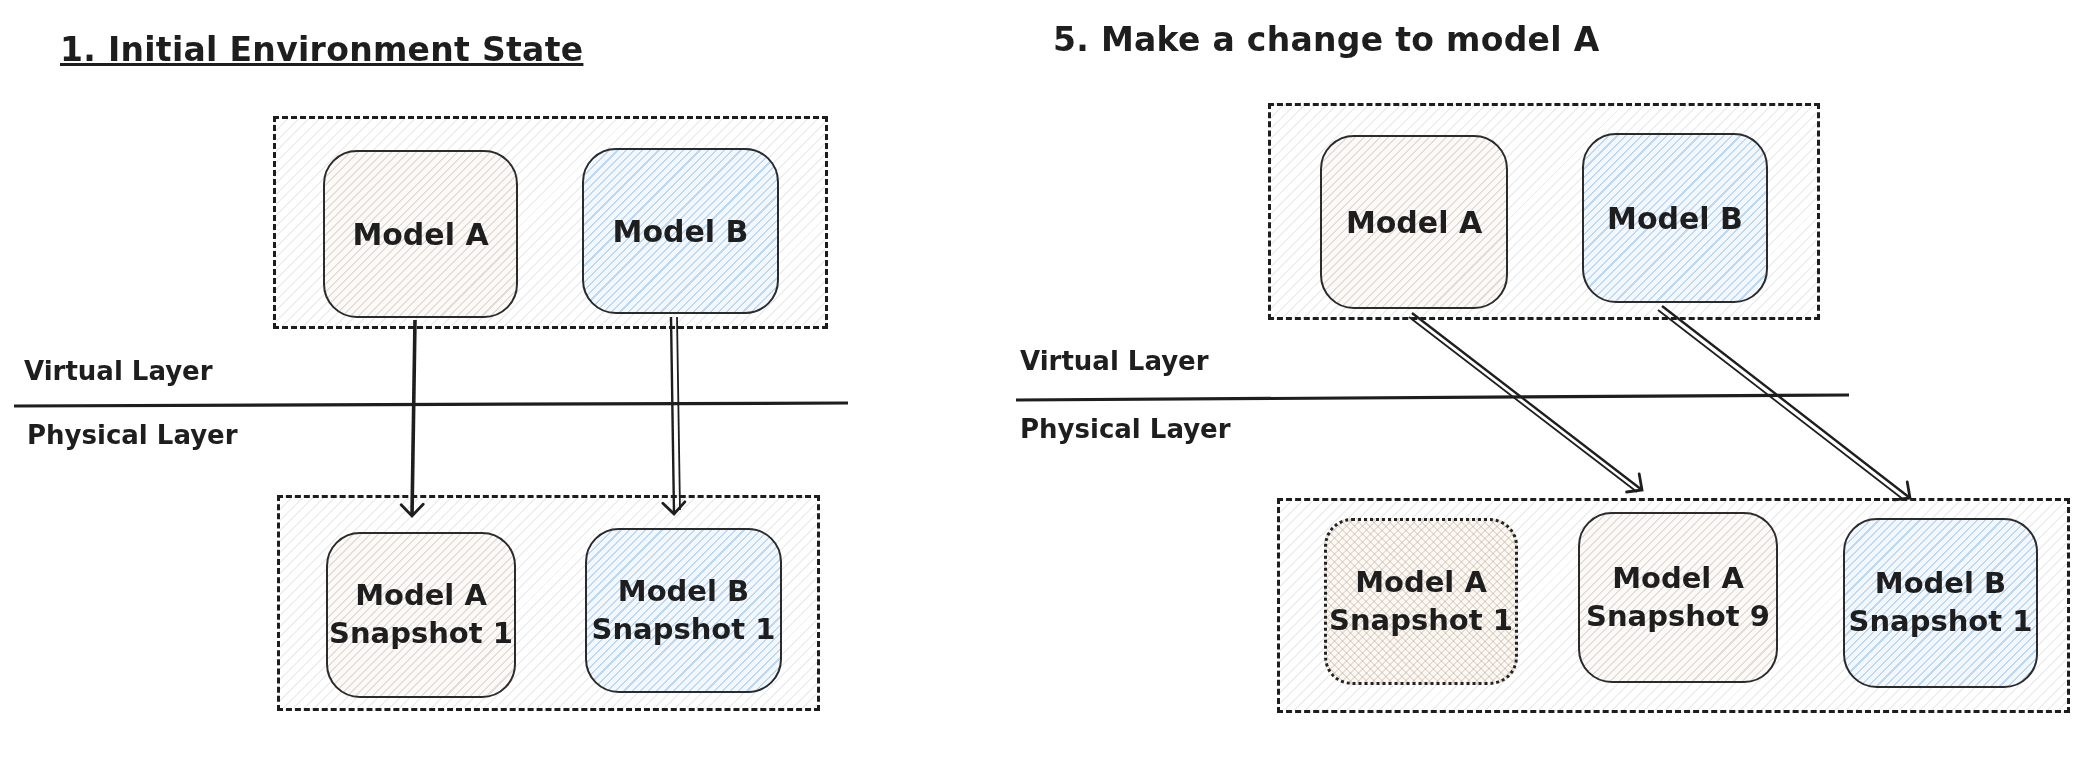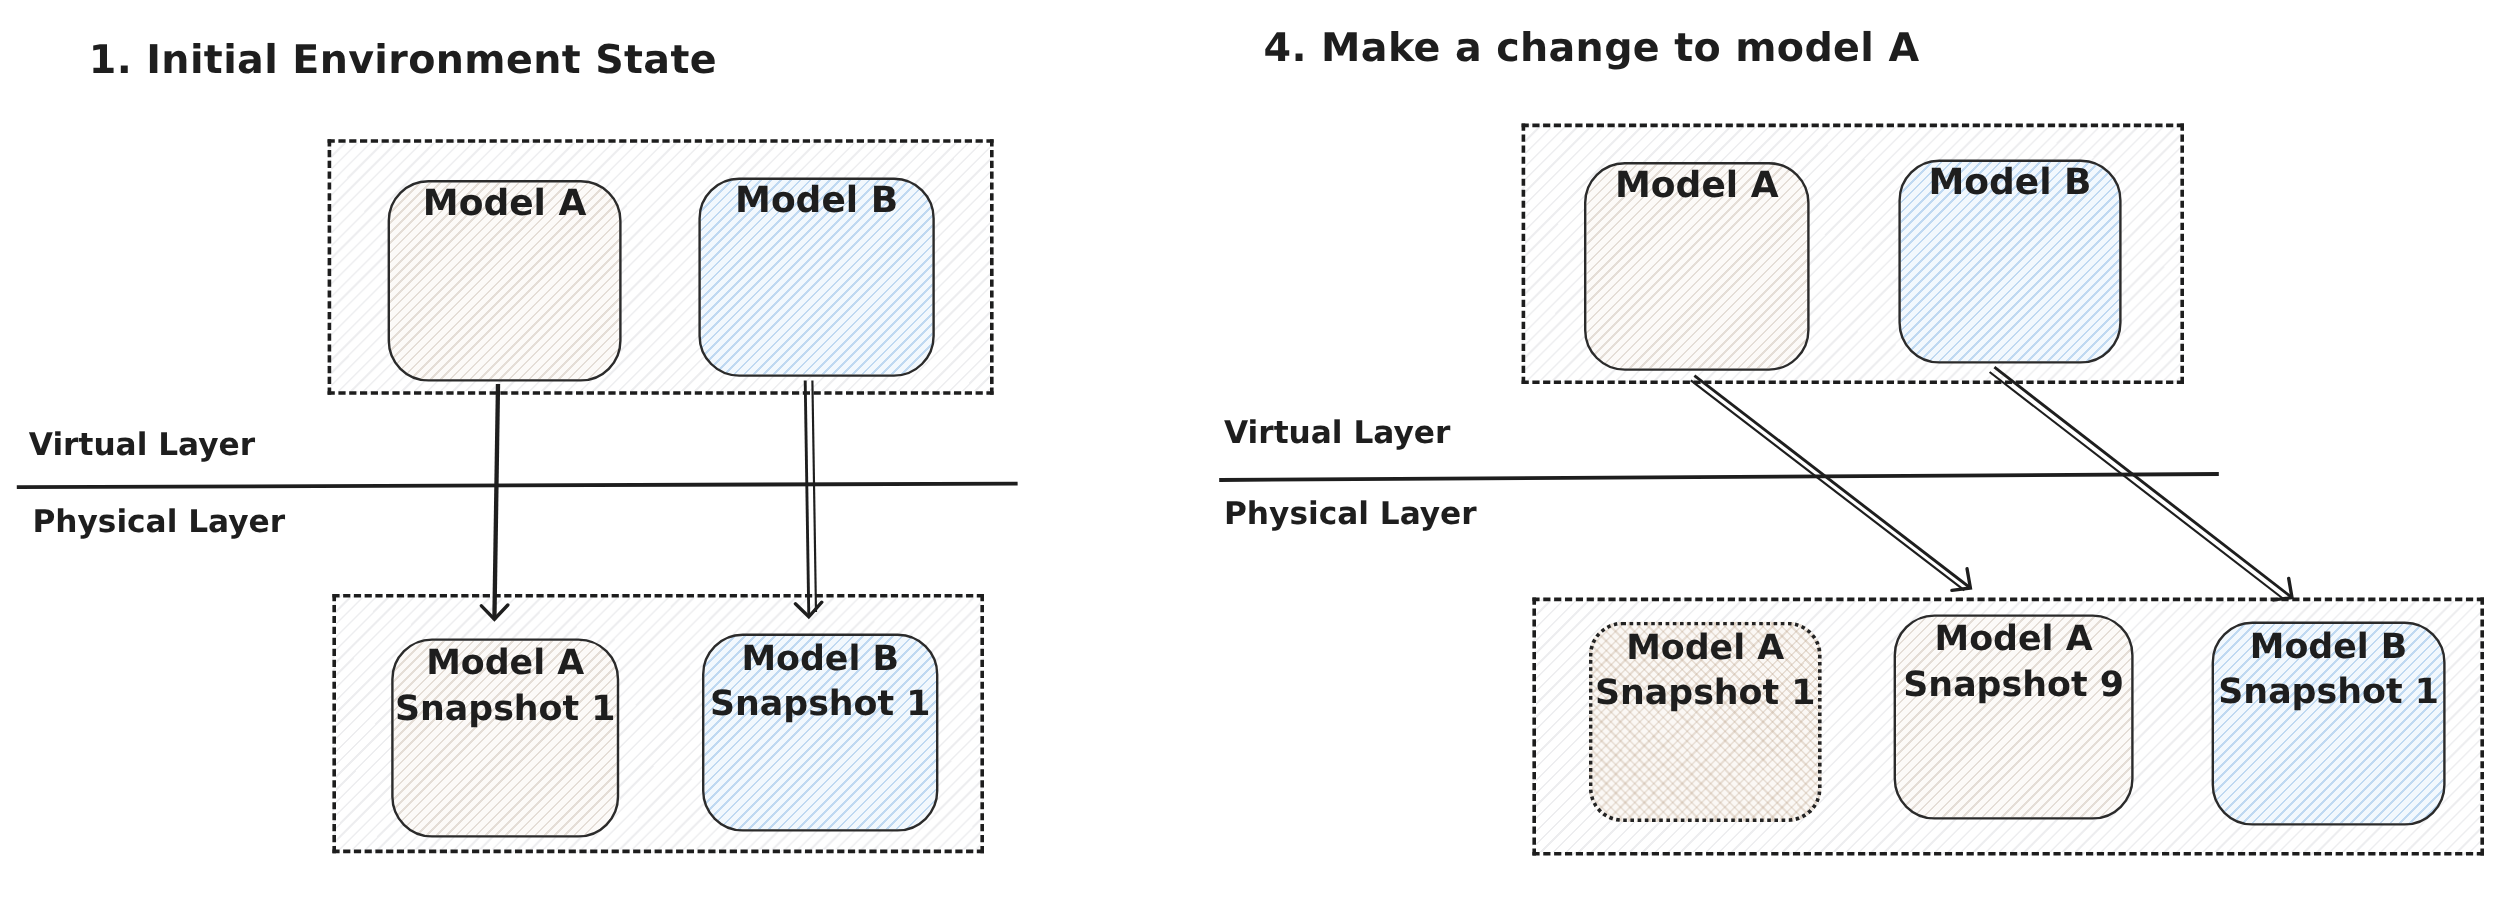--- a/index.html
+++ b/index.html
@@ -32,20 +32,21 @@
     background-image:repeating-linear-gradient(135deg,
       rgba(148,150,162,0.17) 0px, rgba(148,150,162,0.17) 1.4px,
       transparent 1.4px, transparent 7.5px);
   }
   .model-box{
     position:absolute;
     box-sizing:border-box;
     border:2.5px solid #2b2b2b;
     border-radius:34px;
     display:flex;
+    align-items:center;
     justify-content:center;
     text-align:center;
   }
   .fill-tan{
     background-color:#fcfaf8;
     background-image:repeating-linear-gradient(135deg,
       rgba(168,148,128,0.28) 0px, rgba(168,148,128,0.28) 1.5px,
       transparent 1.5px, transparent 5.8px);
   }
   .fill-blue{
@@ -84,21 +85,21 @@
     left:0;top:0;
     width:2100px;height:760px;
     pointer-events:none;
   }
 </style>
 </head>
 <body>
 
 <div class="canvas">
 
-  <div class="title" style="left:74px;top:30px;">1. Initial Environment State</div>
+  <div class="title" style="left:60px;top:30px;text-decoration:underline;">1. Initial Environment State</div>
 
   <div class="dashed-container" style="left:273px;top:116px;width:555px;height:213px;"></div>
 
   <div class="model-box fill-tan" style="left:323px;top:150px;width:195px;height:168px;">
     <span class="box-label">Model A</span>
   </div>
 
   <div class="model-box fill-blue" style="left:582px;top:148px;width:197px;height:166px;">
     <span class="box-label">Model B</span>
   </div>
@@ -116,21 +117,21 @@
     </span>
   </div>
 
   <div class="model-box fill-blue" style="left:585px;top:528px;width:197px;height:165px;">
     <span class="snap-label">
       <span>Model B</span><br>
       <span>Snapshot 1</span>
     </span>
   </div>
 
-  <div class="title" style="left:1053px;top:20px;">4. Make a change to model A</div>
+  <div class="title" style="left:1053px;top:20px;">5. Make a change to model A</div>
 
   <div class="dashed-container" style="left:1268px;top:103px;width:552px;height:217px;"></div>
 
   <div class="model-box fill-tan" style="left:1320px;top:135px;width:188px;height:174px;">
     <span class="box-label">Model A</span>
   </div>
 
   <div class="model-box fill-blue" style="left:1582px;top:133px;width:186px;height:170px;">
     <span class="box-label">Model B</span>
   </div>

